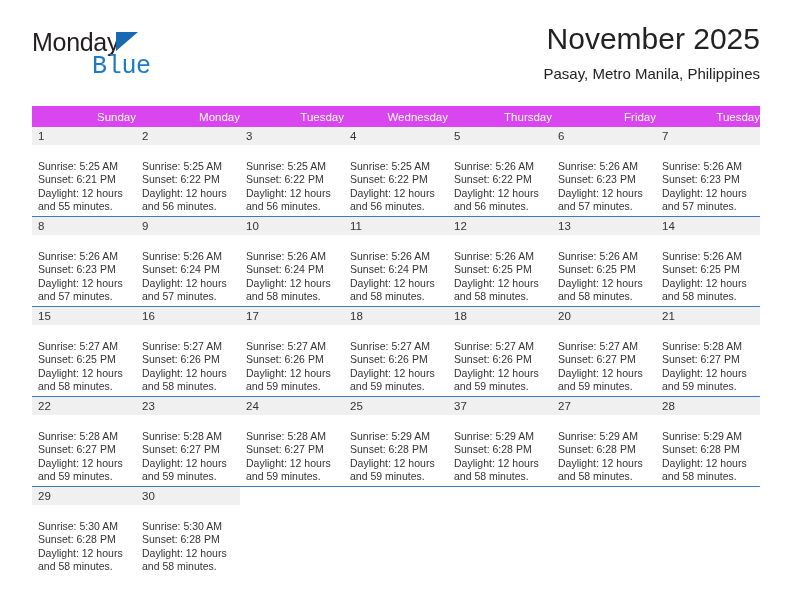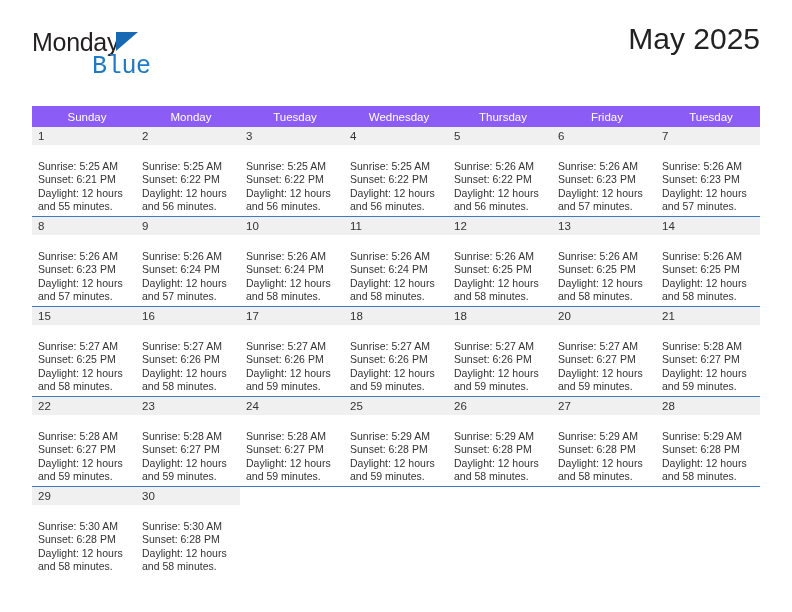--- a/index.html
+++ b/index.html
@@ -91,25 +91,25 @@
     left: 32px;
     top: 106px;
     width: 728px;
     border-collapse: collapse;
     table-layout: fixed;
   }
   .calendar col {
     width: 104px;
   }
   thead th {
-    background: #8b5cf6;
+    background: #d946ef;
     color: #ffffff;
     font-size: 11.5px;
     font-weight: normal;
-    text-align: center;
+    text-align: right;
     padding: 4px 0 4px 6px;
     height: 13px;
     border: 0;
   }
   tbody tr.week-row > td {
     padding: 0;
     vertical-align: top;
     border-top: 1px solid #3b7cc0;
     border-bottom: 0;
   }
@@ -153,21 +153,22 @@
 
   <div class="header">
 
     <div class="brand">
       <span class="brand-general">Monday</span>
       <span class="brand-flag"></span>
       <span class="brand-blue">Blue</span>
     </div>
 
     <div class="title-block">
-      <div class="cal-title">May 2025</div>
+      <div class="cal-title">November 2025</div>
+      <div class="cal-subtitle">Pasay, Metro Manila, Philippines</div>
     </div>
 
   </div>
 
   <table class="calendar">
     <colgroup>
       <col>
         <col>
         <col>
         <col>
@@ -439,21 +440,21 @@
               <span class="daynum">25</span>
               <div class="info">
                 <div>Sunrise: 5:29 AM</div>
                 <div>Sunset: 6:28 PM</div>
                 <div class="daylight">Daylight: 12 hours and 59 minutes.</div>
               </div>
             </div>
           </td>
           <td>
             <div class="cell filled">
-              <span class="daynum">26</span>
+              <span class="daynum">37</span>
               <div class="info">
                 <div>Sunrise: 5:29 AM</div>
                 <div>Sunset: 6:28 PM</div>
                 <div class="daylight">Daylight: 12 hours and 58 minutes.</div>
               </div>
             </div>
           </td>
           <td>
             <div class="cell filled">
               <span class="daynum">27</span>

